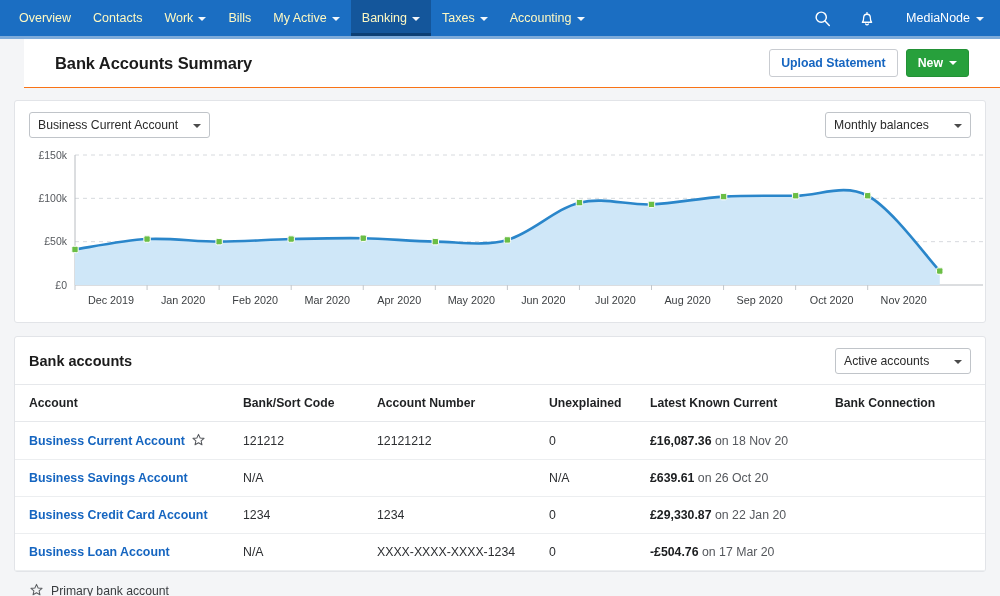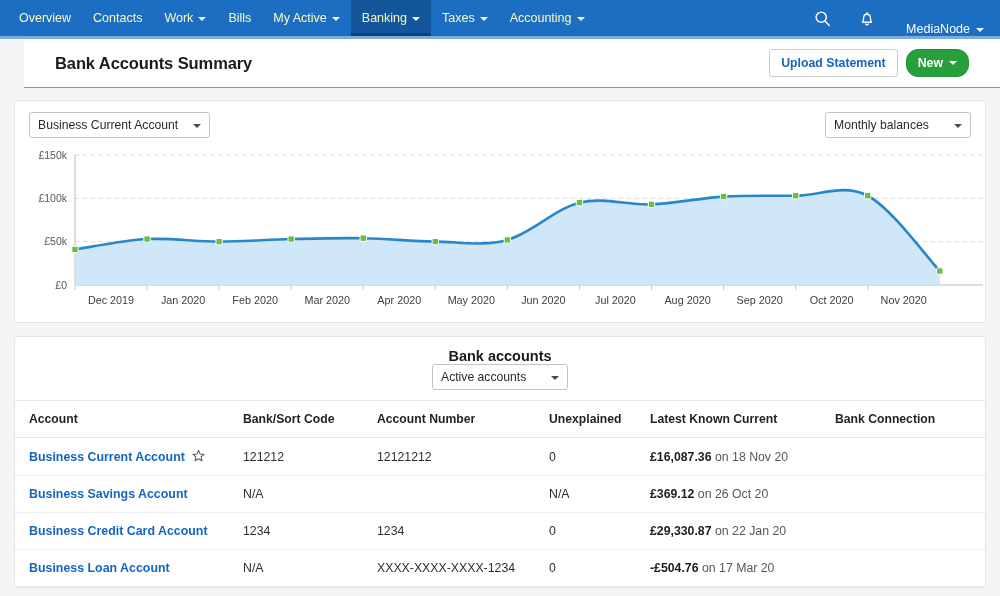--- a/index.html
+++ b/index.html
@@ -37,21 +37,21 @@
   .caret {
     display: inline-block; width: 0; height: 0;
     border-left: 4px solid transparent;
     border-right: 4px solid transparent;
     border-top: 4.5px solid #ffffff;
     margin-top: 2px;
     opacity: .95;
   }
   .nav-right {
     margin-left: auto;
-    display: flex; align-items: flex-end; gap: 13px;
+    display: flex; align-items: center; gap: 13px;
     padding-right: 10px;
   }
   .icon-btn {
     width: 32px; height: 36px;
     display: flex; align-items: center; justify-content: center;
     cursor: pointer;
   }
   .user-menu {
     display: flex; align-items: center; gap: 6px;
     padding: 0 6px 0 10px;
@@ -81,21 +81,21 @@
     border-radius: 3px;
     color: #1565c0;
     font-size: 12.3px; font-weight: bold;
     padding: 6px 11px;
     cursor: pointer;
     font-family: inherit;
   }
   .btn-green {
     background: #27a03c;
     border: 1px solid #239136;
-    border-radius: 12px;
+    border-radius: 3px;
     color: #fff;
     font-size: 12.3px; font-weight: bold;
     padding: 6px 11px;
     display: flex; align-items: center; gap: 6px;
     cursor: pointer;
     font-family: inherit;
   }
   .caret-dark {
     width: 0; height: 0;
     border-left: 4px solid transparent;
@@ -148,21 +148,20 @@
   .chart-svg { display: block; }
 
   .ytick { font-size: 10.5px; fill: #55585d; text-anchor: end; font-family: "Liberation Sans", sans-serif; }
   .xtick { font-size: 10.8px; fill: #3d4043; text-anchor: middle; font-family: "Liberation Sans", sans-serif; }
 
   
   .table-head {
     display: flex; align-items: center;
     padding: 11px 14px 10px 14px;
     border-bottom: 1px solid #e6e8eb;
-    flex-direction: column;
   }
   .table-title { font-size: 14.5px; font-weight: bold; color: #1b1b1b; }
   .sel-filter { width: 136px; }
 
   table { width: 100%; border-collapse: collapse; table-layout: fixed; }
   th {
     text-align: left;
     font-size: 12.2px;
     font-weight: bold;
     color: #1f2123;
@@ -378,21 +377,21 @@
           </tr>
           <tr>
             <td>
               <span class="acct-cell">
                 <a class="acct-link">Business Savings Account</a>
               </span>
             </td>
             <td>N/A</td>
             <td></td>
             <td>N/A</td>
-            <td><span class="bal-amount">£369.12</span><span class="bal-date"> on 26 Oct 20</span></td>
+            <td><span class="bal-amount">£639.61</span><span class="bal-date"> on 26 Oct 20</span></td>
             <td></td>
           </tr>
           <tr>
             <td>
               <span class="acct-cell">
                 <a class="acct-link">Business Credit Card Account</a>
               </span>
             </td>
             <td>1234</td>
             <td>1234</td>

